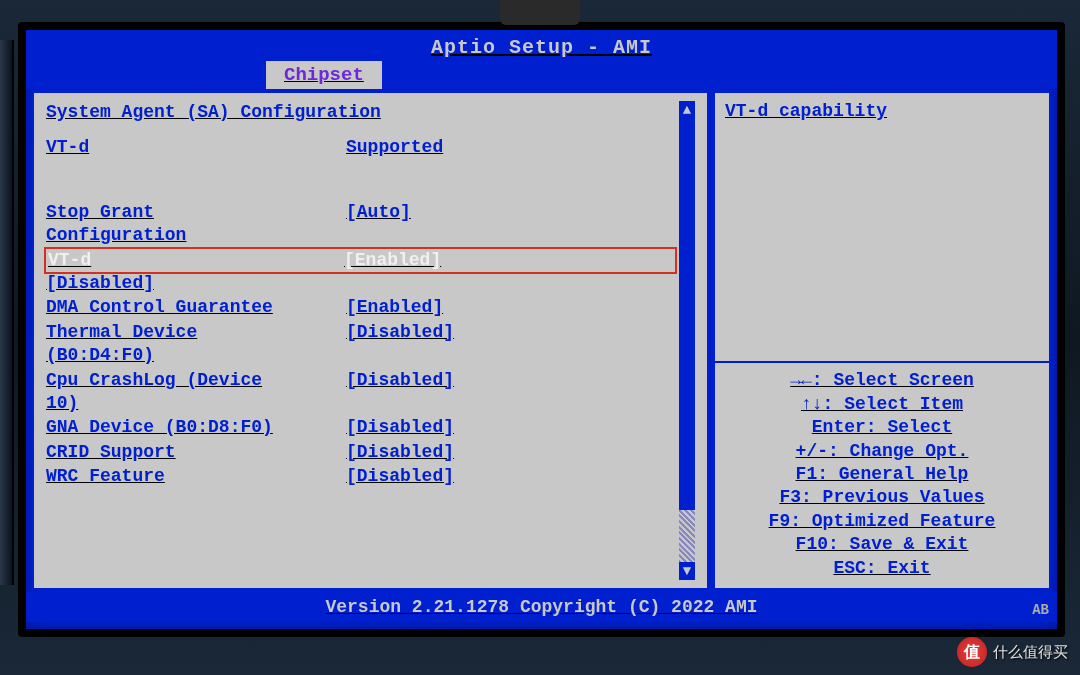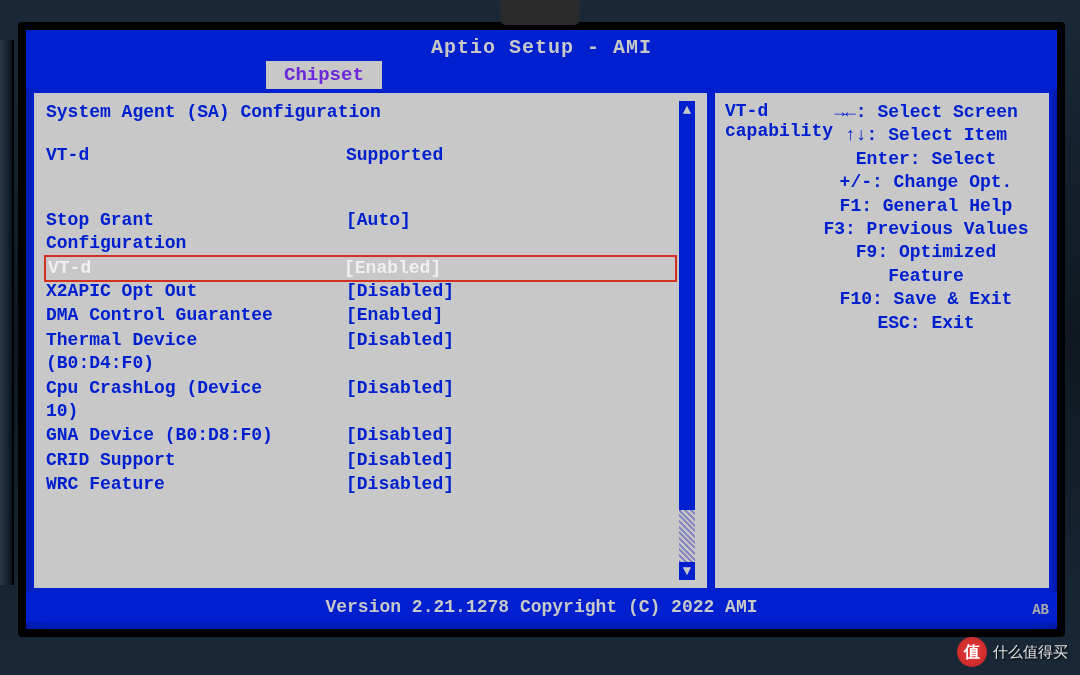--- a/index.html
+++ b/index.html
@@ -20,20 +20,21 @@
     .monitor-frame {
       position: absolute;
       top: 22px;
       left: 18px;
       right: 15px;
       bottom: 38px;
       background: #0020d0;
       border: 8px solid #000;
       border-radius: 4px;
       box-shadow: inset 0 0 20px rgba(0,0,0,0.3);
+      text-decoration: underline;
     }
     
     .title-bar {
       background: #0020d0;
       color: #c8c8c8;
       text-align: center;
       padding: 6px 0 2px 0;
       font-size: 20px;
       font-weight: bold;
       letter-spacing: 1px;
@@ -72,21 +73,21 @@
     .settings-list {
       flex: 1;
       color: #0020d0;
       font-size: 18px;
       font-weight: bold;
       line-height: 1.3;
     }
     
     .section-title {
       color: #0020d0;
-      margin-bottom: 20px;
+      margin-bottom: 12px;
     }
     
     .row {
       display: flex;
       margin-bottom: 1px;
     }
     
     .row .label {
       width: 300px;
       flex-shrink: 0;
@@ -163,21 +164,21 @@
       width: 100%;
       height: 52px;
       background: repeating-linear-gradient(45deg, #8888c0, #8888c0 2px, #c8c8c8 2px, #c8c8c8 4px);
     }
     
     .right-panel {
       width: 338px;
       background: #c8c8c8;
       border: 2px solid #0020d0;
       display: flex;
-      flex-direction: row;
+      flex-direction: column;
       color: #0020d0;
       font-size: 18px;
       font-weight: bold;
       padding: 8px 10px;
     }
     
     .help-text {
       flex: 1;
     }
     
@@ -297,21 +298,20 @@
           <span class="label">Stop Grant<br>Configuration</span>
           <span class="value">[Auto]</span>
         </div>
 
         <div class="selected-row">
           <span class="label">VT-d</span>
           <span class="value">[Enabled]</span>
         </div>
 
         <div class="row">
-          <span class="label">X2APIC Opt Out</span>
           <span class="value">[Disabled]</span>
         </div>
 
         <div class="row">
           <span class="label">DMA Control Guarantee</span>
           <span class="value">[Enabled]</span>
         </div>
 
         <div class="row">
           <span class="label">Thermal Device<br>(B0:D4:F0)</span>

